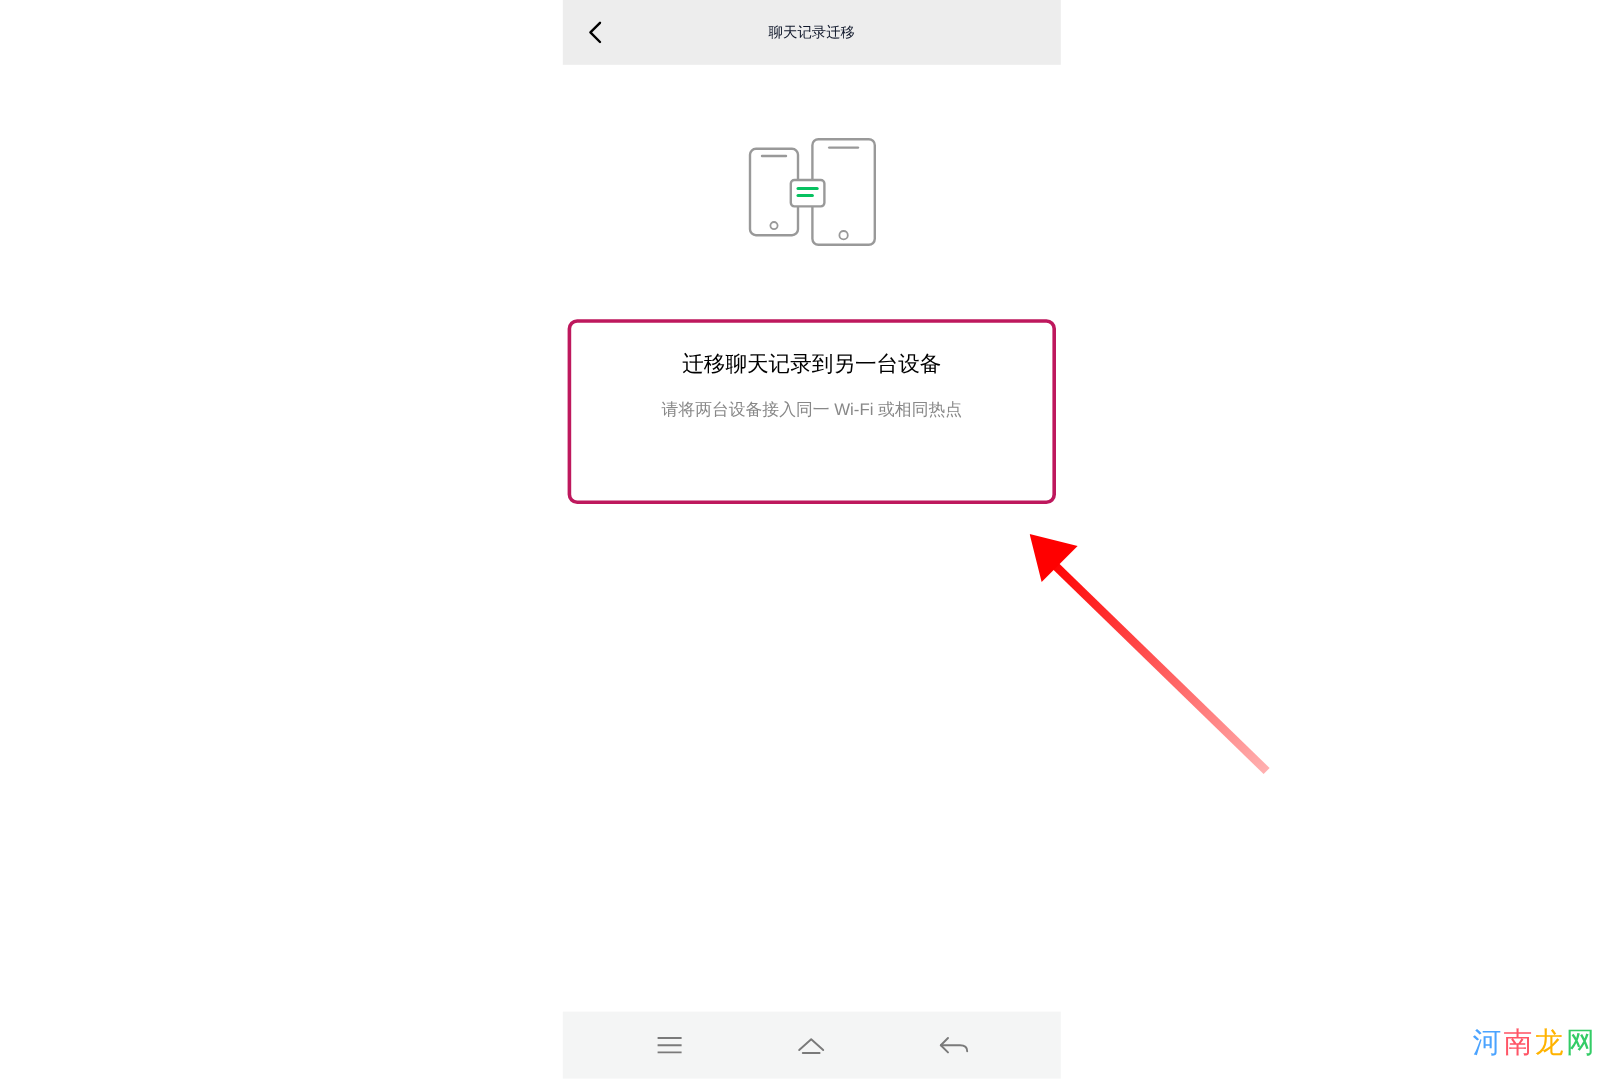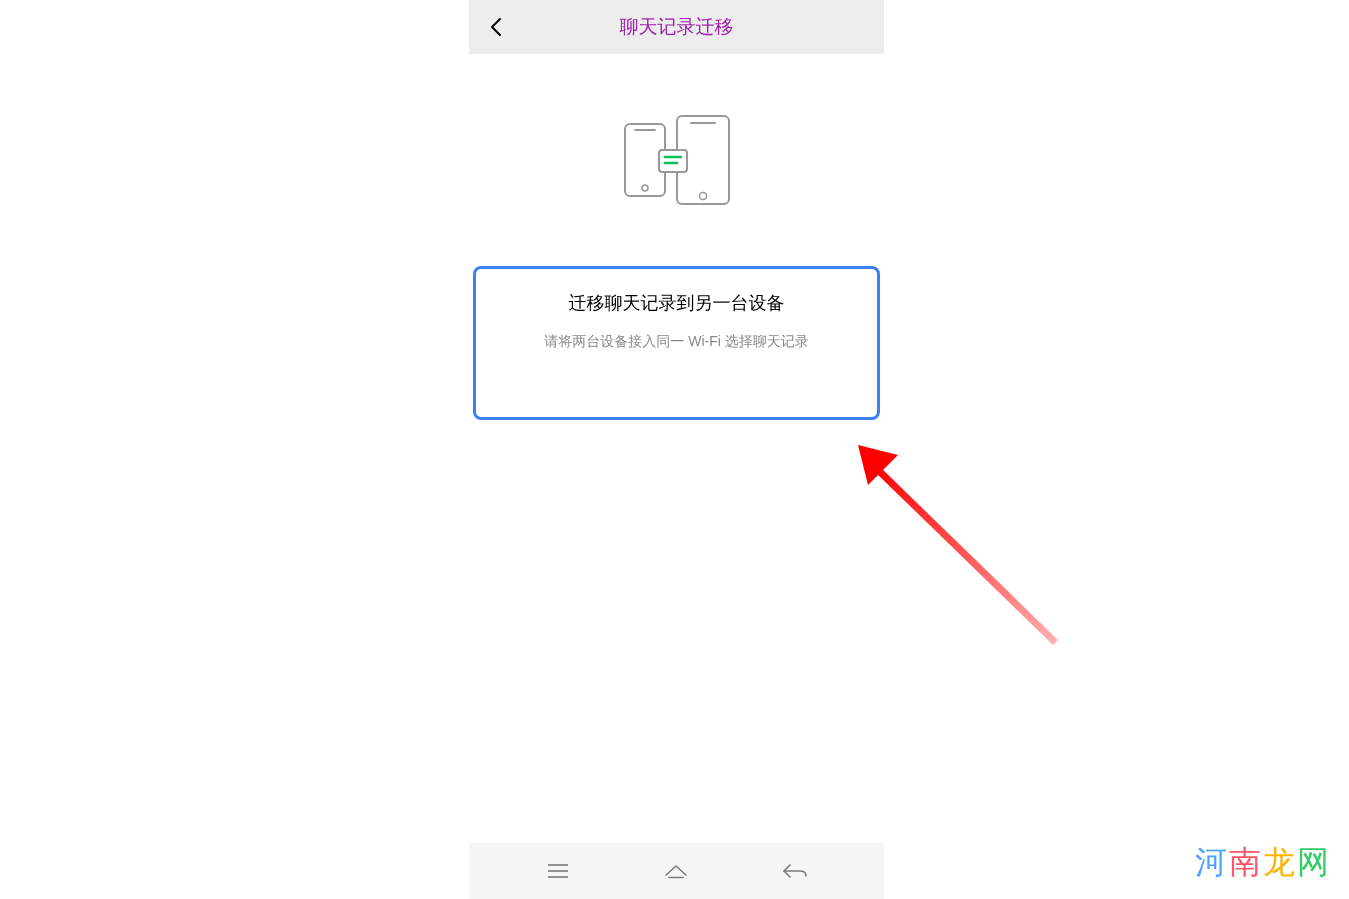--- a/index.html
+++ b/index.html
@@ -36,37 +36,37 @@
       display: flex;
       align-items: center;
       justify-content: center;
       cursor: pointer;
     }
     .header-title {
       position: absolute;
       left: 0;
       right: 0;
       text-align: center;
-      font-size: 19px;
-      color: #a21caf;
+      font-size: 12px;
+      color: #0f172a;
       font-weight: 400;
       pointer-events: none;
     }
     .content-area {
       background: #ffffff;
       padding-top: 60px;
     }
     .illustration {
       display: flex;
       justify-content: center;
       margin-bottom: 60px;
     }
     .highlight-box {
       margin: 0 4px;
-      border: 3px solid #3b82f6;
+      border: 3px solid #be185d;
       border-radius: 8px;
       padding: 22px 12px 28px 12px;
     }
     .transfer-title {
       text-align: center;
       font-size: 18px;
       color: #000000;
       margin-bottom: 18px;
     }
     .transfer-subtitle {
@@ -109,21 +109,21 @@
     .arrow-annotation {
       position: absolute;
       left: 858px;
       top: 445px;
       pointer-events: none;
     }
     .watermark {
       position: absolute;
       right: 18px;
       bottom: 14px;
-      font-size: 32px;
+      font-size: 24px;
       font-weight: 500;
       letter-spacing: 2px;
       font-family: Liberation Serif, serif;
     }
     .watermark .c1 { color: #4aa3ff; }
     .watermark .c2 { color: #ff5566; }
     .watermark .c3 { color: #ffb300; }
     .watermark .c4 { color: #33cc66; }
   </style>
 </head>
@@ -149,21 +149,21 @@
         <line x1="74" y1="9" x2="98" y2="9" stroke="#999999" stroke-width="2" stroke-linecap="round"></line>
         <circle cx="86" cy="82" r="3.5" fill="none" stroke="#999999" stroke-width="1.5"></circle>
         <rect x="42" y="36" width="28" height="22" rx="3" ry="3" fill="#ffffff" stroke="#999999" stroke-width="2"></rect>
         <line x1="48" y1="43" x2="64" y2="43" stroke="#07c160" stroke-width="2.5" stroke-linecap="round"></line>
         <line x1="48" y1="49" x2="60" y2="49" stroke="#07c160" stroke-width="2.5" stroke-linecap="round"></line>
       </svg>
     </div>
 
     <div class="highlight-box">
       <div class="transfer-title">迁移聊天记录到另一台设备</div>
-      <div class="transfer-subtitle">请将两台设备接入同一 Wi-Fi 选择聊天记录</div>
+      <div class="transfer-subtitle">请将两台设备接入同一 Wi-Fi 或相同热点</div>
     </div>
   </div>
 
   <div class="nav-bar">
     <div class="nav-btn">
       <svg width="24" height="18" viewBox="0 0 24 18">
         <line x1="2" y1="3" x2="22" y2="3" stroke="#7a7a7a" stroke-width="1.6"></line>
         <line x1="2" y1="9" x2="22" y2="9" stroke="#7a7a7a" stroke-width="1.6"></line>
         <line x1="2" y1="15" x2="22" y2="15" stroke="#7a7a7a" stroke-width="1.6"></line>
       </svg>

